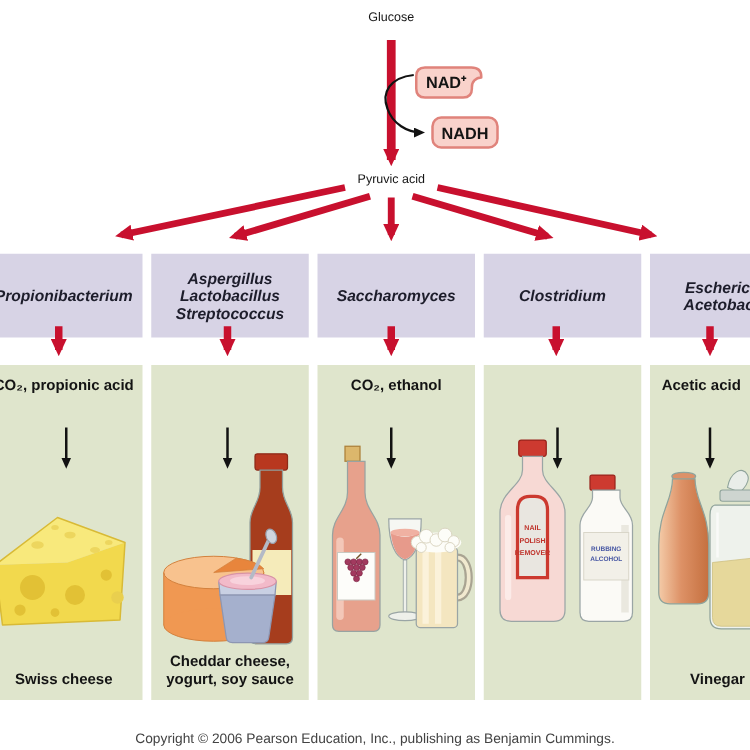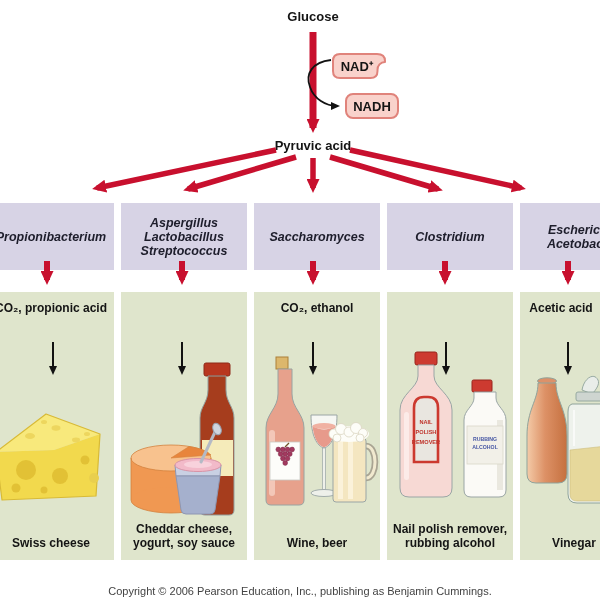--- a/index.html
+++ b/index.html
@@ -1,20 +1,20 @@
 <!DOCTYPE html>
 <html style="--red: #c8102e; --box: #d7d3e5; --panel: #dfe5cc; --pink: #f9d2cb; --pinkb: #e0837b; --ink: #141414; --muted: #434343;"><head>
 <meta charset="utf-8">
 <style>
   html,body{margin:0;padding:0;}
   body{
     width:600px;height:600px;position:relative;overflow:hidden;background:#fff;
     font-family:"Liberation Sans", sans-serif;color:var(--ink);
   }
-  .hdr{position:absolute;transform:translateX(-50%);font-weight:bold;font-size:13px;white-space:nowrap;}
+  .hdr{position:absolute;transform:translateX(-50%);font-weight:normal;font-size:10px;white-space:nowrap;}
   #glucose{left:313px;top:9px;}
   #pyruvic{left:313px;top:138px;}
   .obox{
     position:absolute;top:203px;height:67px;width:126px;background:var(--box);
     display:flex;align-items:center;justify-content:center;text-align:center;
     font-style:italic;font-weight:bold;font-size:12.5px;line-height:1.12;
     color:#1d1d2b;white-space:pre-line;
   }
   .panel{position:absolute;top:292px;height:268px;width:126px;background:var(--panel);}
   .product{
@@ -146,21 +146,20 @@
         <circle cx="80" cy="86" r="5"></circle>
           <circle cx="87" cy="81" r="5.5"></circle>
         <circle cx="95" cy="84" r="5"></circle>
           <circle cx="102" cy="80" r="5.5"></circle>
         <circle cx="109" cy="85" r="4.5"></circle>
           <circle cx="83" cy="90" r="4"></circle>
         <circle cx="106" cy="90" r="4"></circle>
       </g>
     </g>
   </svg>
-  <div class="items">Wine, beer</div>
 </div>
 
 <div class="panel" id="panel4" style="left:387px">
   <svg class="illus" viewBox="0 0 126 170">
     <g>
       <rect x="28" y="4" width="22" height="13" rx="2" fill="#cd3a30" stroke="#99251c" stroke-width="1"></rect>
       <path d="M31,17 V28 C31,40 13,46 13,62 L13,140 Q13,149 22,149 L56,149 Q65,149 65,140 L65,62 C65,46 47,40 47,28 V17 Z" fill="#f7d9d4" stroke="#9aa5a5" stroke-width="1"></path>
       <rect x="17" y="64" width="5" height="68" rx="2.5" fill="#fcebe8"></rect>
       <path d="M27,60 Q27,49 37,49 L41,49 Q51,49 51,60 V114 H27 Z" fill="#e9e6e0" stroke="#cc392f" stroke-width="2.6"></path>
       <text x="39" y="76" text-anchor="middle" font-size="5.6" font-weight="bold" fill="#bf322a">NAIL</text>
@@ -169,22 +168,20 @@
     </g>
     <g>
       <rect x="85" y="32" width="20" height="12" rx="1.5" fill="#cd3a30" stroke="#99251c" stroke-width="1"></rect>
       <path d="M87,44 V50 C87,58 77,62 77,72 L77,142 Q77,149 84,149 L112,149 Q119,149 119,142 L119,72 C119,62 109,58 109,50 V44 Z" fill="#fbfaf6" stroke="#9aa5a5" stroke-width="1"></path>
       <rect x="110" y="72" width="6" height="70" fill="#eae8df"></rect>
       <rect x="80" y="78" width="36" height="38" fill="#f2f0e8" stroke="#d9d6c9" stroke-width="0.8"></rect>
       <text x="98" y="93" text-anchor="middle" font-size="5.2" font-weight="bold" fill="#4656a3">RUBBING</text>
       <text x="98" y="101" text-anchor="middle" font-size="5.2" font-weight="bold" fill="#4656a3">ALCOHOL</text>
     </g>
   </svg>
-  <div class="items">Nail polish remover,
-rubbing alcohol</div>
 </div>
 
 <div class="panel" id="panel5" style="left:520px">
   <div class="product">Acetic acid</div>
   <svg class="illus" viewBox="0 0 126 170">
     <defs>
       <linearGradient id="grad-vin" x1="0" y1="0" x2="1" y2="0">
         <stop offset="0" stop-color="#f4cba8"></stop>
         <stop offset="0.45" stop-color="#dd9166"></stop>
         <stop offset="1" stop-color="#c5703f"></stop>

